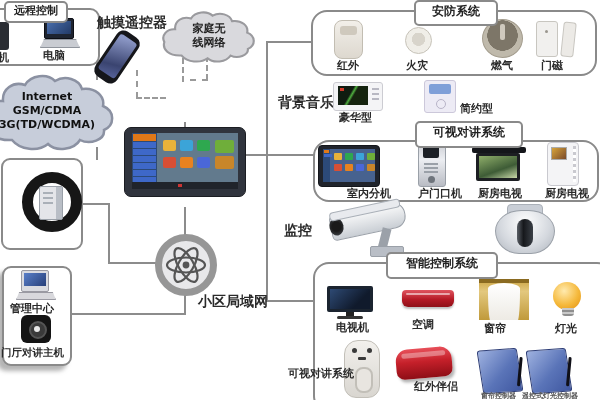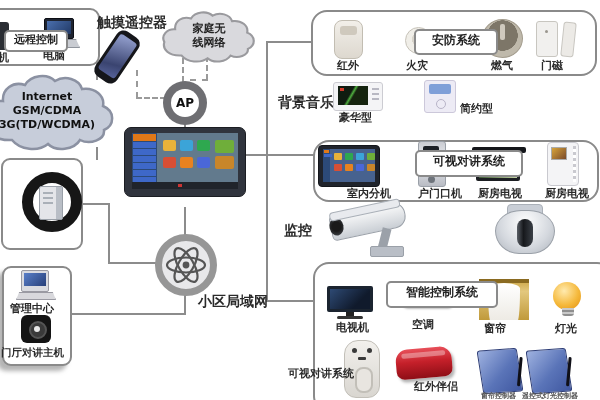--- a/index.html
+++ b/index.html
@@ -6,21 +6,21 @@
   .stage{position:relative;width:600px;height:400px;background:#fff;overflow:hidden;
          font-family:"DejaVu Sans","Liberation Sans",sans-serif;color:#222;}
   .lbl{position:absolute;font-weight:bold;font-size:11px;white-space:nowrap;color:#2a2a2a;}
   .lbl.big{font-size:14px;}
   .lbl.tiny{font-size:7px;color:#555;font-weight:bold;}
   .ln{position:absolute;background:#8c8c8c;}
   .vdash{position:absolute;width:0;border-left:2px dashed #9a9a9a;}
   .hdash{position:absolute;height:0;border-top:2px dashed #9a9a9a;}
   .box{position:absolute;background:#fff;border:2px solid #8a8a8a;border-radius:12px;}
   .titletab{position:absolute;background:#fff;border:2px solid #8a8a8a;border-radius:5px;
-            font-weight:bold;font-size:12px;text-align:center;line-height:19px;z-index:5;margin-top:29px;}
+            font-weight:bold;font-size:12px;text-align:center;line-height:19px;z-index:5;}
   
   .gw{position:absolute;left:124px;top:127px;width:120px;height:68px;background:#30343d;
       border:1px solid #1b1d22;border-radius:7px;}
   .gw .scr{position:absolute;left:7px;top:5px;width:106px;height:56px;background:#627a8d;overflow:hidden;}
   .gw .side{position:absolute;left:0;top:0;width:25px;height:100%;background:#2c4a78;}
   .gw .side i{display:block;height:6px;margin:1px 1px 0 1px;background:#3e68c8;}
   .gw .side i.orange{background:#e07818;height:7px;}
   .gw .tile{position:absolute;width:13px;height:11px;border-radius:2px;}
   .gw .bbar{position:absolute;left:0;bottom:0;width:100%;height:7px;background:#20242b;}
   .gw .bbar b{position:absolute;left:46px;top:2px;width:4px;height:3px;background:#c33;}
@@ -138,23 +138,20 @@
   <div class="cloud" style="left:160px;top:11px;width:98px;height:54px;">
     <svg width="98" height="54" viewBox="0 0 136 80" preserveAspectRatio="none">
       <path d="M30 66 C12 67 3 57 6 46 C1 36 10 26 21 27 C20 15 31 7 43 11 C49 1 65 -1 73 7 C83 1 97 5 100 15 C113 13 123 22 121 32 C133 37 133 51 122 56 C123 66 108 71 98 66 C92 76 74 78 66 70 C56 78 38 76 30 66 Z" fill="#d9d9dd" stroke="#9a9a9e" stroke-width="3"></path>
     </svg>
     <div style="position:absolute;left:0;top:11px;width:98px;text-align:center;font-weight:bold;font-size:11px;line-height:14px;color:#222;">
       <div>家庭无</div>
       <div>线网络</div>
     </div>
   </div>
 
-  <div class="apnode">
-    <div class="in">AP</div>
-  </div>
 
   <div class="gw">
     <div class="scr">
       <div class="side">
           <i class="orange"></i>
           <i></i>
           <i></i>
           <i></i>
           <i></i>
           <i></i>

